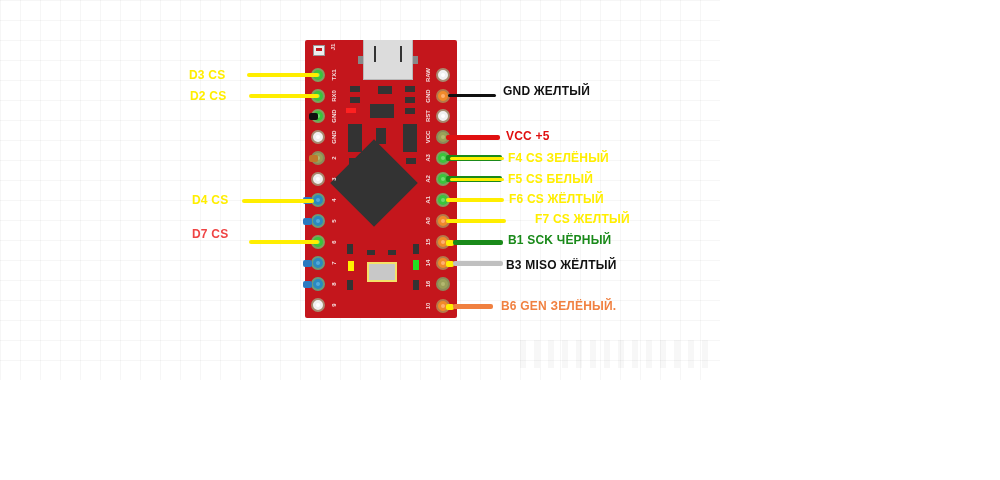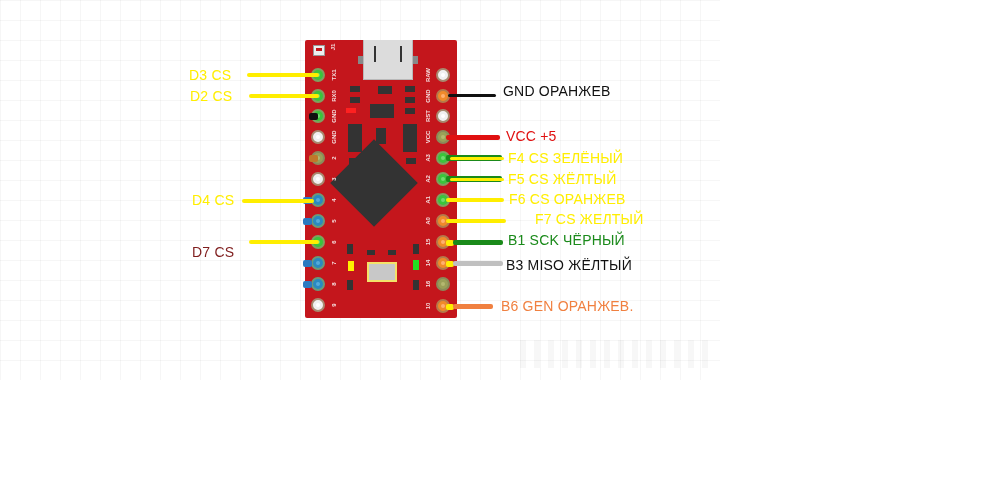--- a/index.html
+++ b/index.html
@@ -53,21 +53,21 @@
   .pin.blue { background:#2a8ac0; border-color:#6a9a7a; }
   .pin.blue::after { background:#55aad8; }
   .pin.white { background:#f0f0f0; border-color:#a88a70; }
   .pinlabel {
     position:absolute; color:#f4dede; font-size:6px; font-weight:bold;
     transform:translate(-50%,-50%) rotate(-90deg); white-space:nowrap;
   }
   .wire { position:absolute; height:4px; border-radius:2px; }
   .stub { position:absolute; width:9px; height:7px; border-radius:2px; }
   .label {
-    position:absolute; font-weight:normal; font-size:14px; white-space:nowrap;
+    position:absolute; font-weight:bold; font-size:12px; white-space:nowrap;
     transform:translateY(-50%); letter-spacing:0.2px;
   }
   .faint {
     position:absolute; left:520px; top:340px; width:190px; height:28px;
     background:repeating-linear-gradient(90deg, rgba(0,0,0,0.03) 0 6px, transparent 6px 14px);
   }
 </style>
 </head>
 <body>
 
@@ -165,38 +165,38 @@
 <div class="stub" style="left:303px;top:281px;background:#2a7ac0;"></div>
 
 <div class="wire" style="left:247px;top:73px;width:72px;background:#ffee00;"></div>
 <div class="wire" style="left:249px;top:94px;width:70px;background:#ffee00;"></div>
 <div class="wire" style="left:242px;top:199px;width:72px;background:#ffee00;"></div>
 <div class="wire" style="left:249px;top:240px;width:70px;background:#ffee00;"></div>
 
 <div class="label" style="left:189px;top:75px;color:#ffee00;">D3 CS</div>
 <div class="label" style="left:190px;top:96px;color:#ffee00;">D2 CS</div>
 <div class="label" style="left:192px;top:200px;color:#ffee00;">D4 CS</div>
-<div class="label" style="left:192px;top:252px;color:#7f1d1d;">D7 CS</div>
+<div class="label" style="left:192px;top:234px;color:#ef4444;">D7 CS</div>
 
 <div class="wire" style="left:448px;top:94px;width:48px;height:3px;background:#111;"></div>
 <div class="wire" style="left:446px;top:135px;width:54px;height:5px;background:#e01010;"></div>
 <div class="wire" style="left:446px;top:155px;width:56px;height:6px;background:#1a8a1a;"></div>
 <div class="wire" style="left:450px;top:157px;width:54px;height:3px;background:#ffee00;"></div>
 <div class="wire" style="left:446px;top:176px;width:56px;height:6px;background:#1a8a1a;"></div>
 <div class="wire" style="left:450px;top:178px;width:54px;height:3px;background:#ffee00;"></div>
 <div class="wire" style="left:446px;top:198px;width:58px;background:#ffee00;"></div>
 <div class="wire" style="left:446px;top:219px;width:60px;background:#ffee00;"></div>
 <div class="wire" style="left:446px;top:240px;width:8px;height:6px;background:#ffee00;"></div>
 <div class="wire" style="left:453px;top:240px;width:50px;height:5px;background:#1a8a1a;"></div>
 <div class="wire" style="left:446px;top:261px;width:8px;height:6px;background:#ffee00;"></div>
 <div class="wire" style="left:453px;top:261px;width:50px;height:5px;background:#c0c0c0;"></div>
 <div class="wire" style="left:446px;top:304px;width:8px;height:6px;background:#ffee00;"></div>
 <div class="wire" style="left:453px;top:304px;width:40px;height:5px;background:#f08040;"></div>
 
-<div class="label" style="left:503px;top:91px;color:#111111;">GND ОРАНЖЕВ</div>
+<div class="label" style="left:503px;top:91px;color:#111111;">GND ЖЕЛТЫЙ</div>
 <div class="label" style="left:506px;top:136px;color:#e01010;">VCC +5</div>
 <div class="label" style="left:508px;top:158px;color:#ffee00;">F4 CS ЗЕЛЁНЫЙ</div>
-<div class="label" style="left:508px;top:179px;color:#ffee00;">F5 CS ЖЁЛТЫЙ</div>
-<div class="label" style="left:509px;top:199px;color:#ffee00;">F6 CS ОРАНЖЕВ</div>
+<div class="label" style="left:508px;top:179px;color:#ffee00;">F5 CS БЕЛЫЙ</div>
+<div class="label" style="left:509px;top:199px;color:#ffee00;">F6 CS ЖЁЛТЫЙ</div>
 <div class="label" style="left:511px;top:219px;color:#ffee00;margin-left:24px;">F7 CS ЖЕЛТЫЙ</div>
 <div class="label" style="left:508px;top:240px;color:#1a8a1a;">B1 SCK ЧЁРНЫЙ</div>
 <div class="label" style="left:506px;top:265px;color:#111111;">B3 MISO ЖЁЛТЫЙ</div>
-<div class="label" style="left:501px;top:306px;color:#f08040;">B6 GEN ОРАНЖЕВ.</div>
+<div class="label" style="left:501px;top:306px;color:#f08040;">B6 GEN ЗЕЛЁНЫЙ.</div>
 
 </body></html>

